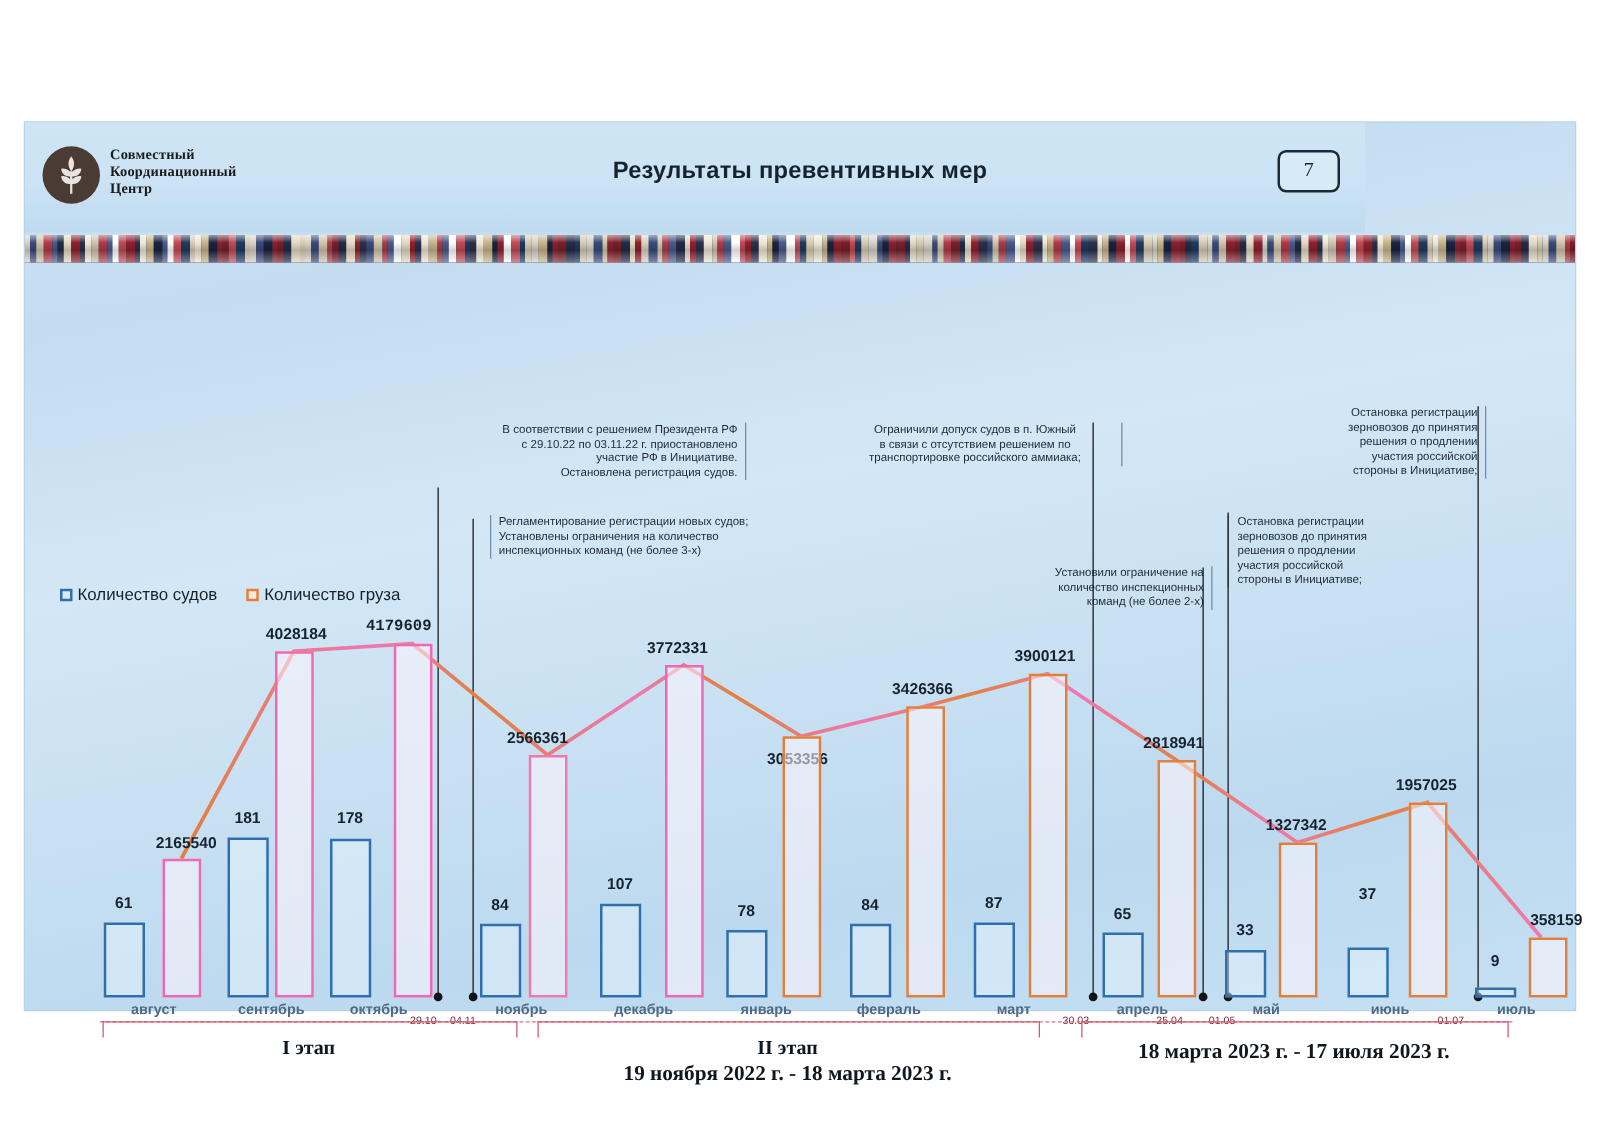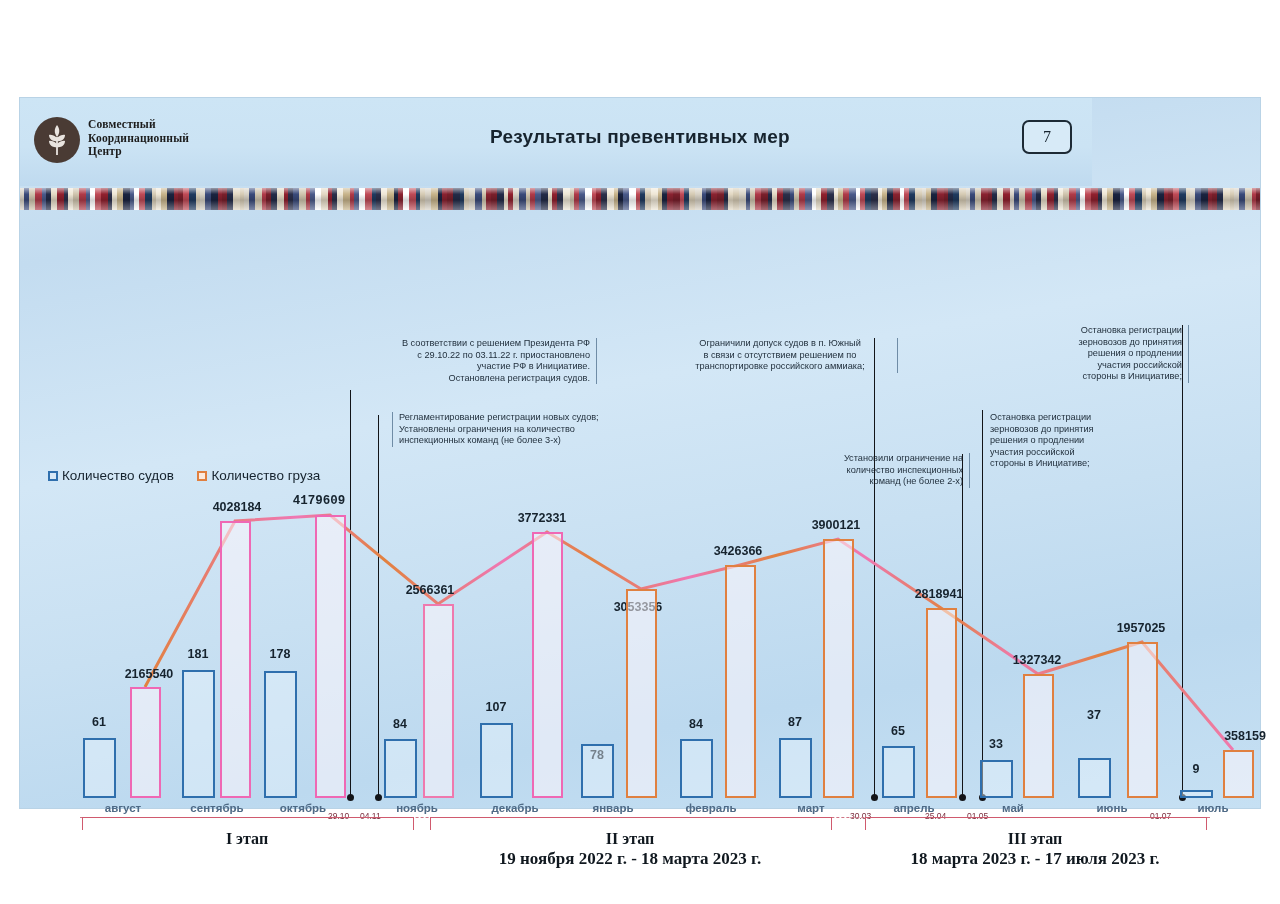--- a/index.html
+++ b/index.html
@@ -413,21 +413,21 @@
     <div class="lbl-cargo" style="left:365px;top:373px;width:90px;">2566361</div>
     <div class="bar-cargo pinkish" style="left:403px;top:394px;width:31px;height:194px;"></div>
     <div class="xlabel" style="left:352px;top:592px;width:90px;">ноябрь</div>
 
     <div class="lbl-ship" style="left:455px;top:490px;width:42px;">107</div>
     <div class="bar-ships" style="left:460px;top:513px;width:33px;height:75px;"></div>
     <div class="lbl-cargo" style="left:477px;top:301px;width:90px;">3772331</div>
     <div class="bar-cargo pink" style="left:512px;top:322px;width:31px;height:266px;"></div>
     <div class="xlabel" style="left:450px;top:592px;width:90px;">декабрь</div>
 
-    <div class="lbl-ship" style="left:556px;top:512px;width:42px;margin-top:26px;">78</div>
+    <div class="lbl-ship" style="left:556px;top:512px;width:42px;">78</div>
     <div class="bar-ships" style="left:561px;top:534px;width:33px;height:54px;"></div>
     <div class="lbl-cargo" style="left:573px;top:358px;width:90px;margin-top:32px;">3053356</div>
     <div class="bar-cargo" style="left:606px;top:379px;width:31px;height:209px;"></div>
     <div class="xlabel" style="left:548px;top:592px;width:90px;text-align:center;">январь</div>
 
     <div class="lbl-ship" style="left:655px;top:507px;width:42px;">84</div>
     <div class="bar-ships" style="left:660px;top:529px;width:33px;height:59px;"></div>
     <div class="lbl-cargo" style="left:673px;top:334px;width:90px;">3426366</div>
     <div class="bar-cargo" style="left:705px;top:355px;width:31px;height:233px;"></div>
     <div class="xlabel" style="left:646px;top:592px;width:90px;">февраль</div>
@@ -479,16 +479,15 @@
   <div class="brk" style="left:845px;top:9px;width:340px;"></div>
 
   <div class="stage" style="left:32px;top:22px;width:390px;">
     <div class="st1">I этап</div>
   </div>
   <div class="stage" style="left:415px;top:22px;width:390px;">
     <div class="st1">II этап</div>
     <div class="st2">19 ноября 2022 г. - 18 марта 2023 г.</div>
   </div>
   <div class="stage" style="left:820px;top:22px;width:390px;">
-    <div class="st1">III этап</div>
     <div class="st2">18 марта 2023 г. - 17 июля 2023 г.</div>
   </div>
 </div>
 
 </body></html>

